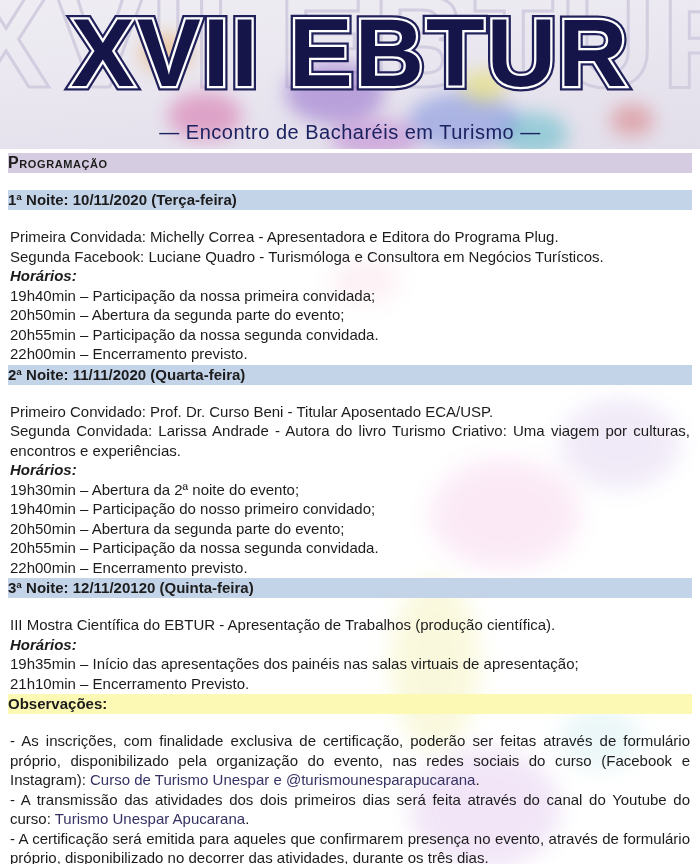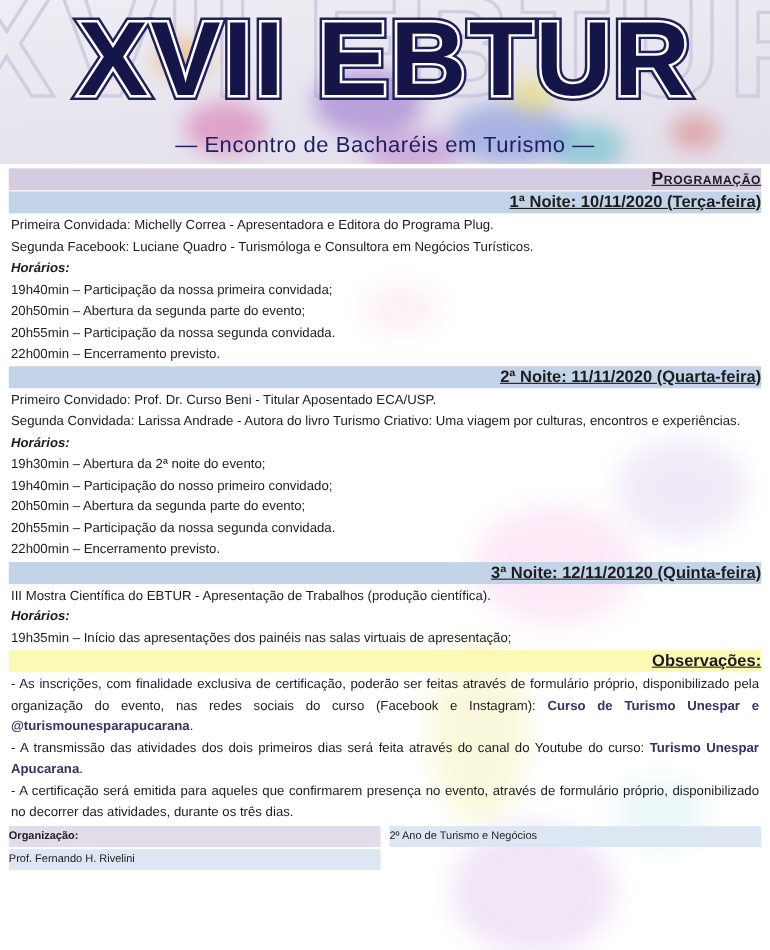--- a/index.html
+++ b/index.html
@@ -48,32 +48,32 @@
   .bgblob { position:absolute; border-radius:50%; filter:blur(11px); pointer-events:none; z-index:0; }
   .bb1 { left:430px; top:310px; width:150px; height:110px; background:#e678c8; opacity:.15; }
   .bb2 { left:560px; top:250px; width:120px; height:90px;  background:#8c5ac8; opacity:.12; }
   .bb3 { left:390px; top:430px; width:90px;  height:170px; background:#e6e15a; opacity:.20; }
   .bb4 { left:410px; top:600px; width:150px; height:120px; background:#a050c8; opacity:.14; }
   .bb5 { left:560px; top:560px; width:80px;  height:60px;  background:#4db8c4; opacity:.11; }
   .bb6 { left:330px; top:110px; width:70px;  height:44px;  background:#e67898; opacity:.10; }
   .flow { position:relative; z-index:1; }
 
   .bar {
-    height:20px; line-height:20px; text-align:right;
-    font-size:15px; font-weight:bold; margin-bottom:1px;text-decoration:underline;
+    height:20px; line-height:20px; text-align:left;
+    font-size:15px; font-weight:bold; margin-bottom:17px;
   }
   .bar-lav    { background:var(--bar-lavender,#d6cce1); font-variant:small-caps; letter-spacing:.6px; font-size:16px; }
   .bar-blue   { background:var(--bar-blue,#c3d3e8); }
   .bar-yellow { background:var(--bar-yellow,#fbf9b4); }
-  .bar-blue.mid, .bar-yellow.mid { margin-top:1px;padding-left:35px; }
+  .bar-blue.mid, .bar-yellow.mid { margin-top:1px; }
 
-  .para { font-size:12px; line-height:19.5px; padding:0 2px; }
+  .para { font-size:15px; line-height:19.5px; padding:0 2px; }
   .just  { text-align:justify; }
   .label { font-weight:bold;font-style:italic; }
-  .navy  { color:var(--accent-navy,#363264); font-weight:bold; }
+  .navy  { color:var(--accent-navy,#363264); font-weight:normal; }
 
   
   .footer {
     display:grid; grid-template-columns:1fr 1fr; column-gap:8px; row-gap:2px;
     margin-top:2px;
   }
   .fcell { height:19px; line-height:19px; text-align:left; font-size:10px; }
   .f-lav { background:var(--footer-lavender,#e2dbe9); font-weight:bold; }
   .f-blu { background:var(--footer-blue,#dde7f3); }
 </style>
@@ -127,20 +127,21 @@
       <p class="para">19h30min – Abertura da 2ª noite do evento;</p>
       <p class="para">19h40min – Participação do nosso primeiro convidado;</p>
       <p class="para">20h50min – Abertura da segunda parte do evento;</p>
       <p class="para">20h55min – Participação da nossa segunda convidada.</p>
       <p class="para">22h00min – Encerramento previsto.</p>
 
       <div class="bar bar-blue mid">3ª Noite: 12/11/20120 (Quinta-feira)</div>
       <p class="para just">III Mostra Científica do EBTUR - Apresentação de Trabalhos (produção científica).</p>
       <p class="para label">Horários:</p>
       <p class="para">19h35min – Início das apresentações dos painéis nas salas virtuais de apresentação;</p>
+      <p class="para">21h10min – Encerramento Previsto.</p>
 
       <div class="bar bar-yellow mid">Observações:</div>
       <p class="para just"><span>- As inscrições, com finalidade exclusiva de certificação, poderão ser feitas através de formulário próprio, disponibilizado pela organização do evento, nas redes sociais do curso (Facebook e Instagram): </span><span class="navy">Curso de Turismo Unespar e @turismounesparapucarana</span><span>.</span></p>
       <p class="para just"><span>- A transmissão das atividades dos dois primeiros dias será feita através do canal do Youtube do curso: </span><span class="navy">Turismo Unespar Apucarana</span><span>.</span></p>
       <p class="para just">- A certificação será emitida para aqueles que confirmarem presença no evento, através de formulário próprio, disponibilizado no decorrer das atividades, durante os três dias.</p>
 
       <div class="footer">
         <div class="fcell f-lav">Organização:</div>
         <div class="fcell f-blu">2º Ano de Turismo e Negócios</div>
         <div class="fcell f-blu">Prof. Fernando H. Rivelini</div>

